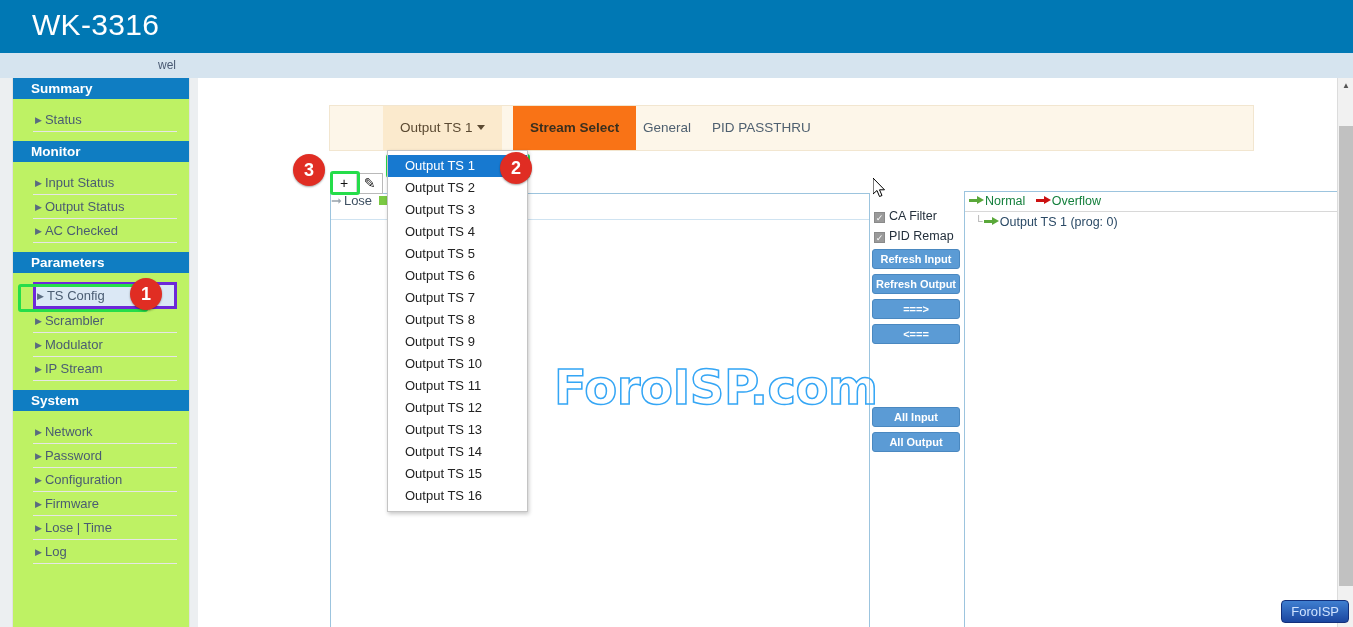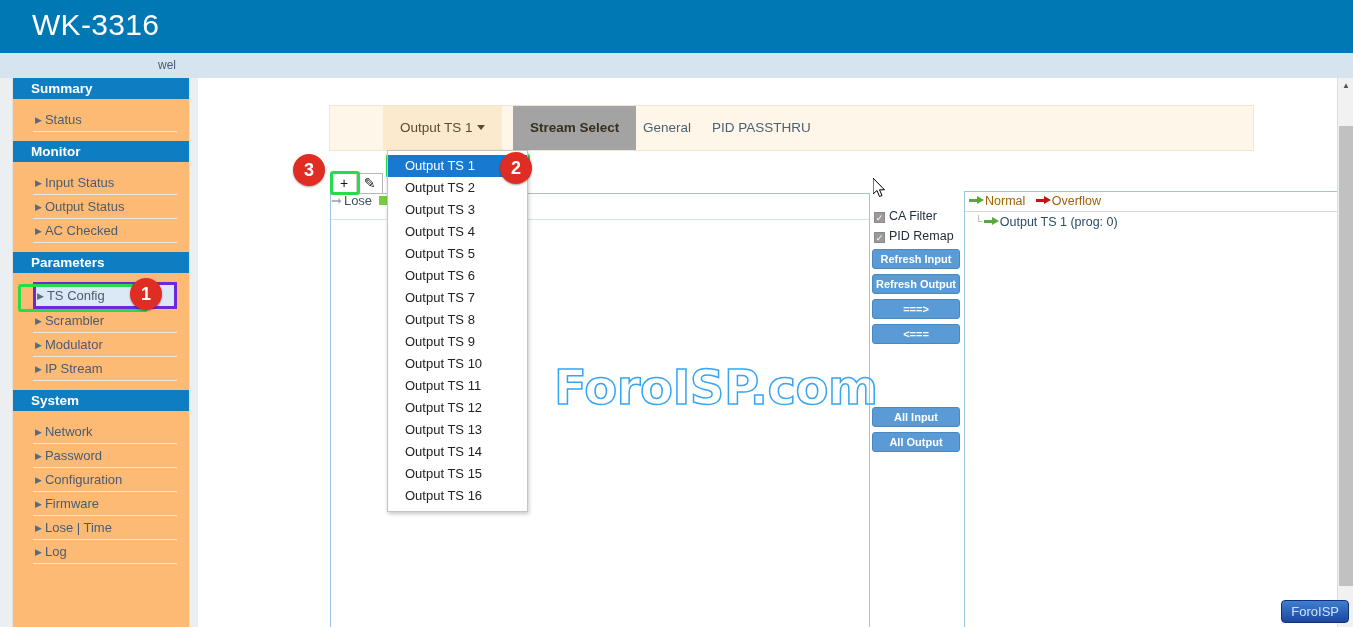--- a/index.html
+++ b/index.html
@@ -55,21 +55,21 @@
   .bodybg {
     position: absolute; left: 0; top: 78px;
     width: 1353px; height: 549px;
     background: #eceff1;
   }
 
   
   .sidebar {
     position: absolute; left: 12px; top: 78px;
     width: 178px; height: 549px;
-    background: #fdba74;
+    background: #bef264;
     border-left: 1px solid #e2e2e2;
     border-right: 1px solid #e2e2e2;
   }
   .side-sec-head {
     background: #0f7dc2;
     color: #ffffff;
     font-size: 13.5px;
     font-weight: bold;
     padding: 3px 0 3px 18px;
     margin: 0;
@@ -161,21 +161,21 @@
     display: inline-block;
     width: 0; height: 0;
     margin-left: 4px;
     border-left: 4px solid transparent;
     border-right: 4px solid transparent;
     border-top: 5px solid #5b4a32;
     vertical-align: 2px;
   }
   .tab.active {
     left: 183px;
-    background: #a3a3a3;
+    background: #f97316;
     color: #3a2f1e;
     font-weight: bold;
   }
   .tab.plain1 { left: 296px; }
   .tab.plain2 { left: 365px; }
 
   
   .dropdown-menu {
     position: absolute;
     left: 189px; top: 72px;
@@ -296,21 +296,21 @@
   .panel-right {
     position: absolute; left: 766px; top: 113px;
     width: 382px; height: 455px;
     border: 1px solid #9cc4de;
     background: #ffffff;
   }
   .legend-row {
     height: 20px;
     border-bottom: 1px solid #d8d8d8;
     font-size: 12.5px;
-    color: #a16207;
+    color: #15803d;
     padding: 2px 0 0 4px;
     white-space: nowrap;
   }
   .arrow-green, .arrow-red {
     display: inline-block;
     width: 15px; height: 9px;
     position: relative;
     vertical-align: 0px;
     margin-right: 1px;
   }

